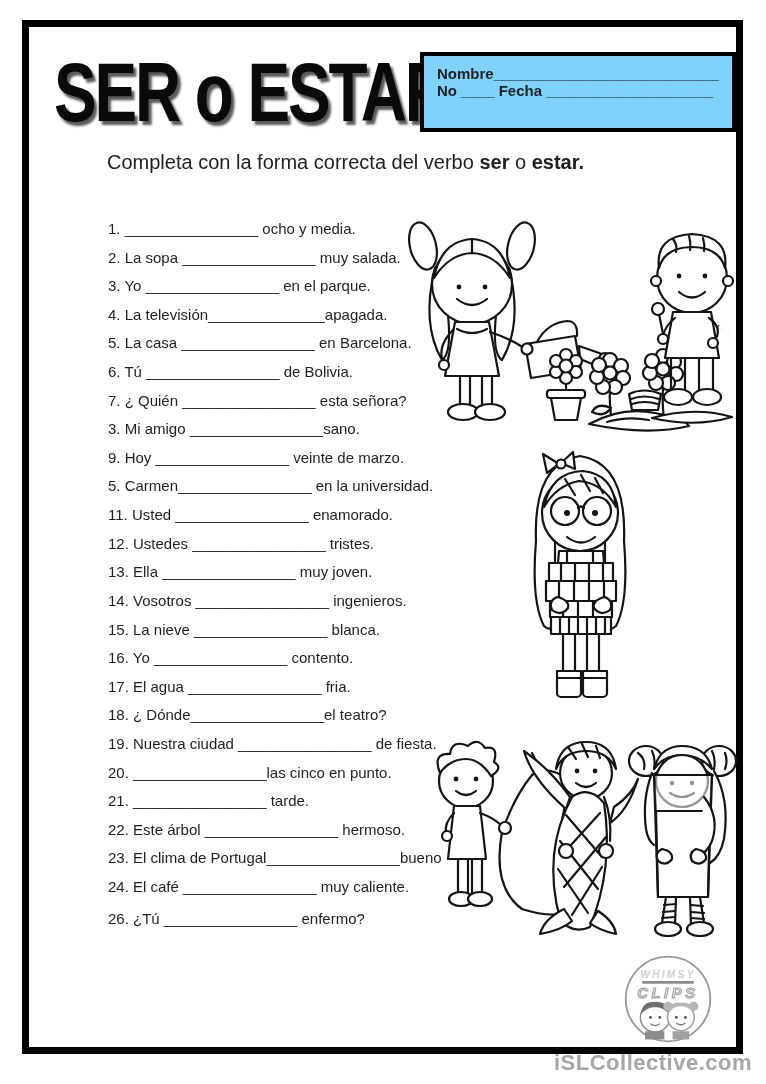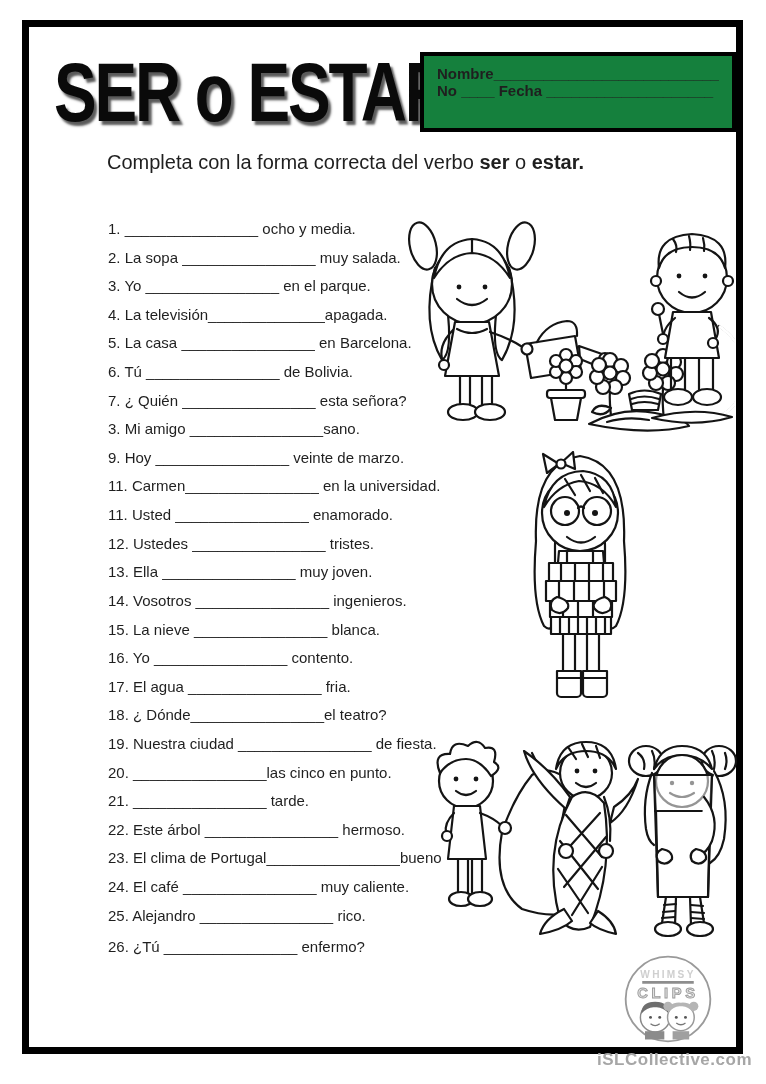--- a/index.html
+++ b/index.html
@@ -5,34 +5,34 @@
   html,body{margin:0;padding:0;background:#ffffff;}
   .canvas{position:relative;width:766px;height:1084px;background:#ffffff;overflow:hidden;
           font-family:"Liberation Sans",sans-serif;color:#1f1f1f;}
   .frame{position:absolute;left:22px;top:20px;width:721px;height:1034px;
          border:7px solid #000;box-sizing:border-box;}
   .title{position:absolute;left:54px;top:44px;margin:0;font-weight:700;font-size:62px;
          letter-spacing:-2px;transform:scale(1.03,1.35);transform-origin:0 0;
          color:#0a0a0a;text-shadow:3px 3px 2px #5a5a5a;white-space:nowrap;}
   .name-box{position:absolute;left:420px;top:52px;width:316px;height:80px;
             border:4px solid #000;box-sizing:border-box;padding:9px 13px 0 13px;
-            font-weight:700;font-size:15px;background:#15803d;}
+            font-weight:700;font-size:15px;background:#7dd3fc;}
   .nb-line{white-space:nowrap;overflow:hidden;}
   .nb-line + .nb-line{}
   .instruction{position:absolute;left:107px;top:151px;margin:0;font-size:20px;white-space:nowrap;}
   .items{position:absolute;left:108px;top:215px;}
   .item{height:28.62px;line-height:28.62px;font-size:15px;white-space:nowrap;}
   .item:last-child{margin-top:3px;}
-  .art{position:absolute;}
+  .art{position:absolute;font-style:italic;}
   .art svg{display:block;}
   .art-garden{left:397px;top:206px;}
   .art-girl{left:523px;top:451px;}
   .art-harvest{left:414px;top:737px;}
   .logo{left:622px;top:953px;}
-  .watermark{position:absolute;right:14px;top:1050px;font-size:17px;font-weight:700;
+  .watermark{position:absolute;right:14px;top:1050px;font-size:22px;font-weight:700;
              color:#a6a6a6;letter-spacing:0.5px;}
   .ln{stroke:#141414;stroke-width:2.2;fill:none;stroke-linecap:round;stroke-linejoin:round;}
   .fw{stroke:#141414;stroke-width:2.2;fill:#ffffff;stroke-linecap:round;stroke-linejoin:round;}
   .dot{fill:#141414;stroke:none;}
 </style>
 </head>
 <body>
 
 <div class="canvas">
 
@@ -50,36 +50,35 @@
   <div class="items">
       <div class="item"><span>1. ________________ ocho y media.</span></div>
       <div class="item"><span>2. La sopa ________________ muy salada.</span></div>
       <div class="item"><span>3. Yo ________________ en el parque.</span></div>
       <div class="item"><span>4. La televisión______________apagada.</span></div>
       <div class="item"><span>5. La casa ________________ en Barcelona.</span></div>
       <div class="item"><span>6. Tú ________________ de Bolivia.</span></div>
       <div class="item"><span>7. ¿ Quién ________________ esta señora?</span></div>
       <div class="item"><span>3. Mi amigo ________________sano.</span></div>
       <div class="item"><span>9. Hoy ________________ veinte de marzo.</span></div>
-      <div class="item"><span>11. Carmen________________ en la universidad.</span></div>
+      <div class="item"><span>5. Carmen________________ en la universidad.</span></div>
       <div class="item"><span>11. Usted ________________ enamorado.</span></div>
       <div class="item"><span>12. Ustedes ________________ tristes.</span></div>
       <div class="item"><span>13. Ella  ________________ muy joven.</span></div>
       <div class="item"><span>14. Vosotros ________________ ingenieros.</span></div>
       <div class="item"><span>15. La nieve ________________ blanca.</span></div>
       <div class="item"><span>16. Yo ________________ contento.</span></div>
       <div class="item"><span>17. El agua ________________ fria.</span></div>
       <div class="item"><span>18. ¿ Dónde________________el teatro?</span></div>
       <div class="item"><span>19. Nuestra ciudad ________________ de fiesta.</span></div>
       <div class="item"><span>20. ________________las cinco en punto.</span></div>
       <div class="item"><span>21. ________________ tarde.</span></div>
       <div class="item"><span>22. Este árbol ________________ hermoso.</span></div>
       <div class="item"><span>23. El clima de Portugal________________bueno</span></div>
       <div class="item"><span>24. El café ________________ muy caliente.</span></div>
-      <div class="item"><span>25. Alejandro ________________ rico.</span></div>
       <div class="item"><span>26. ¿Tú ________________ enfermo?</span></div>
     </div>
 
   <div class="art art-garden">
     <svg width="338" height="227" viewBox="0 0 338 227">
 
       <ellipse class="fw" cx="26" cy="40" rx="13" ry="24" transform="rotate(-14 26 40)"></ellipse>
       <ellipse class="fw" cx="124" cy="40" rx="13" ry="24" transform="rotate(14 124 40)"></ellipse>
       <path class="fw" d="M38,62 Q24,118 45,154 Q56,147 50,100 Z"></path>
       <path class="fw" d="M112,62 Q126,118 105,154 Q94,147 100,100 Z"></path>

